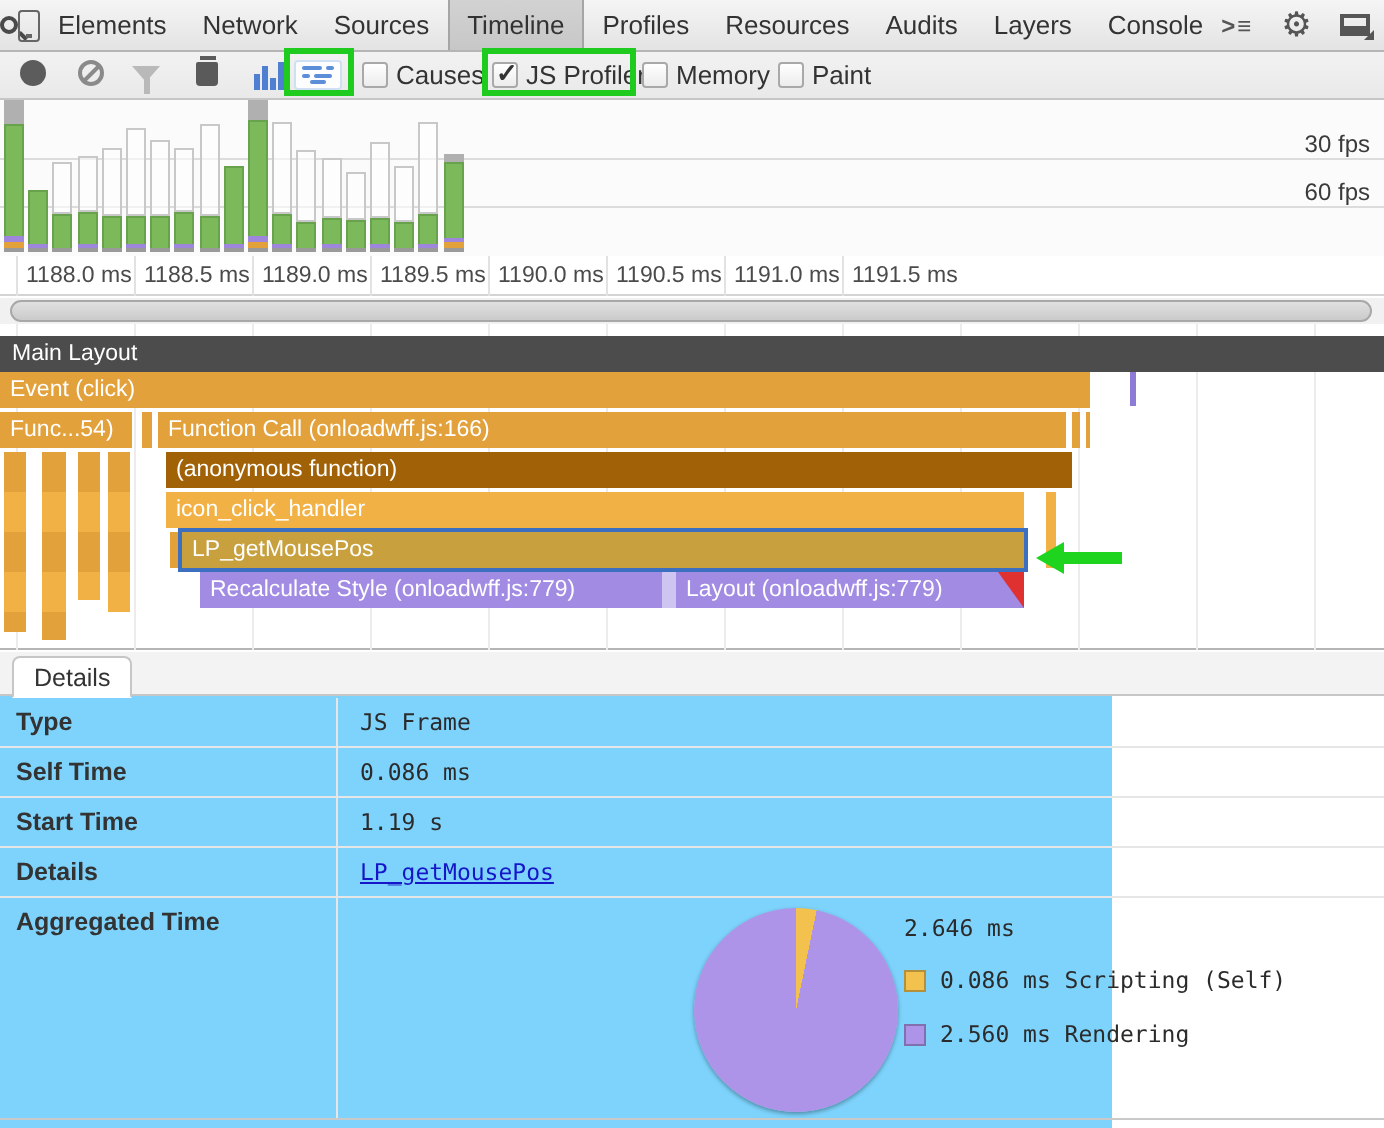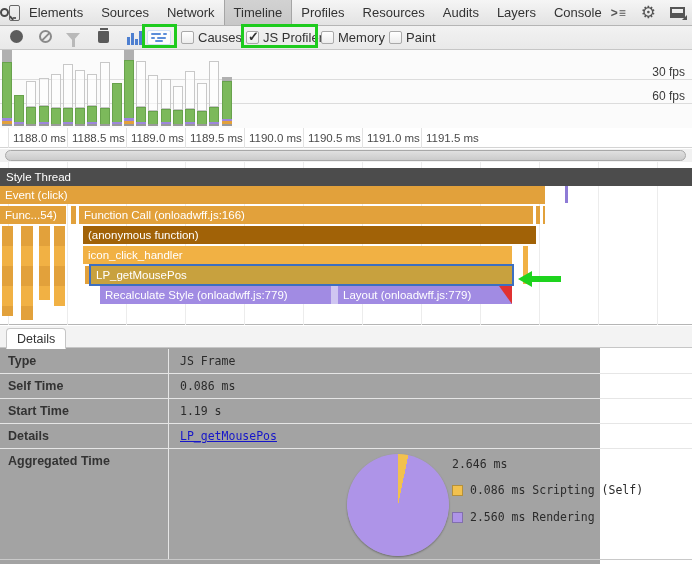--- a/index.html
+++ b/index.html
@@ -76,21 +76,21 @@
   .redtri { position:absolute; right:0; top:0; width:0; height:0;
     border-top:18px solid #e03131; border-left:13px solid transparent; }
   .stripe { position:absolute; background:repeating-linear-gradient(#e2a13b 0 20px, #f1b144 20px 40px); }
   .slit { position:absolute; width:3px; background:#fff; z-index:2; }
   #purpletick { position:absolute; width:3px; background:#8e7bd6; }
   #arrow-shaft { position:absolute; height:6px; background:#1ed41e; z-index:4; }
   #arrow-head { position:absolute; width:0; height:0; border-top:8px solid transparent;
     border-bottom:8px solid transparent; border-right:14px solid #1ed41e; z-index:4; }
 
   
-  #details { position:absolute; left:0; top:326px; width:600px; height:238px; background:#a3a3a3; }
+  #details { position:absolute; left:0; top:326px; width:556px; height:238px; background:#7dd3fc; }
   #dtabbar { position:absolute; left:0; top:0; width:692px; height:22px; background:#f3f3f3; border-bottom:1px solid #c6c6c6; }
   #dtab { position:absolute; left:6px; top:2px; height:21px; padding:3px 10px; background:#fff;
     border:1px solid #c6c6c6; border-bottom:1px solid #fff; border-radius:4px 4px 0 0; font-size:12.5px; color:#333; z-index:2; }
   #dtable { position:absolute; left:0; top:23px; width:692px; }
   .drow { display:flex; border-bottom:1px solid #e6e6e6; min-height:25px; }
   .dlabel { width:169px; flex:none; border-right:1px solid #e6e6e6; padding:5px 8px;
     font-size:12.5px; font-weight:bold; color:#333; }
   .dvalue { padding:5px 11px; font-family:"DejaVu Sans Mono", monospace; font-size:11.5px; color:#2b2b2b; }
   .dvalue a { color:#1616c9; text-decoration:underline; }
   #aggrow { position:relative; height:111px; border-bottom:1px solid #c9c9c9; }
@@ -113,22 +113,22 @@
 
   <div id="tabsbar">
     <div class="tb-icon">
         <span class="mag"></span>
       </div>
     <div class="tb-icon">
         <span class="device"></span>
       </div>
     <div id="tabs" style="display:flex;">
         <div class="tab">Elements</div>
+        <div class="tab">Network</div>
         <div class="tab">Sources</div>
-        <div class="tab">Network</div>
         <div class="tab selected">Timeline</div>
         <div class="tab">Profiles</div>
         <div class="tab">Resources</div>
         <div class="tab">Audits</div>
         <div class="tab">Layers</div>
         <div class="tab">Console</div>
       </div>
     <div id="tab-right">
       <span class="ricon console-glyph">&gt;≡</span>
       <span class="ricon gear-glyph">⚙</span>
@@ -343,21 +343,21 @@
         <div class="gridline" style="left: 185px;"></div>
         <div class="gridline" style="left: 244px;"></div>
         <div class="gridline" style="left: 303px;"></div>
         <div class="gridline" style="left: 362px;"></div>
         <div class="gridline" style="left: 421px;"></div>
         <div class="gridline" style="left: 480px;"></div>
         <div class="gridline" style="left: 539px;"></div>
         <div class="gridline" style="left: 598px;"></div>
         <div class="gridline" style="left: 657px;"></div>
       </div>
-    <div id="mainthread">Style Thread</div>
+    <div id="mainthread">Main Layout</div>
     <div id="frames">
         <div class="stripe" style="left: 2px; top: 64px; width: 11px; height: 90px;"></div>
         <div class="stripe" style="left: 21px; top: 64px; width: 12px; height: 94px;"></div>
         <div class="stripe" style="left: 39px; top: 64px; width: 11px; height: 74px;"></div>
         <div class="stripe" style="left: 54px; top: 64px; width: 11px; height: 80px;"></div>
         <div class="frame" style="left: 0px; top: 24px; width: 545px; height: 18px; background: rgb(226, 161, 59);">Event (click)</div>
         <div class="frame" style="left: 0px; top: 44px; width: 66px; height: 18px; background: rgb(226, 161, 59);">Func...54)</div>
         <div class="frame" style="left: 71px; top: 44px; width: 5px; height: 18px; background: rgb(226, 161, 59);"></div>
         <div class="frame" style="left: 79px; top: 44px; width: 466px; height: 18px; background: rgb(226, 161, 59);">Function Call (onloadwff.js:166)</div>
         <div class="frame" style="left: 83px; top: 64px; width: 453px; height: 18px; background: #a16207;">(anonymous function)</div>

